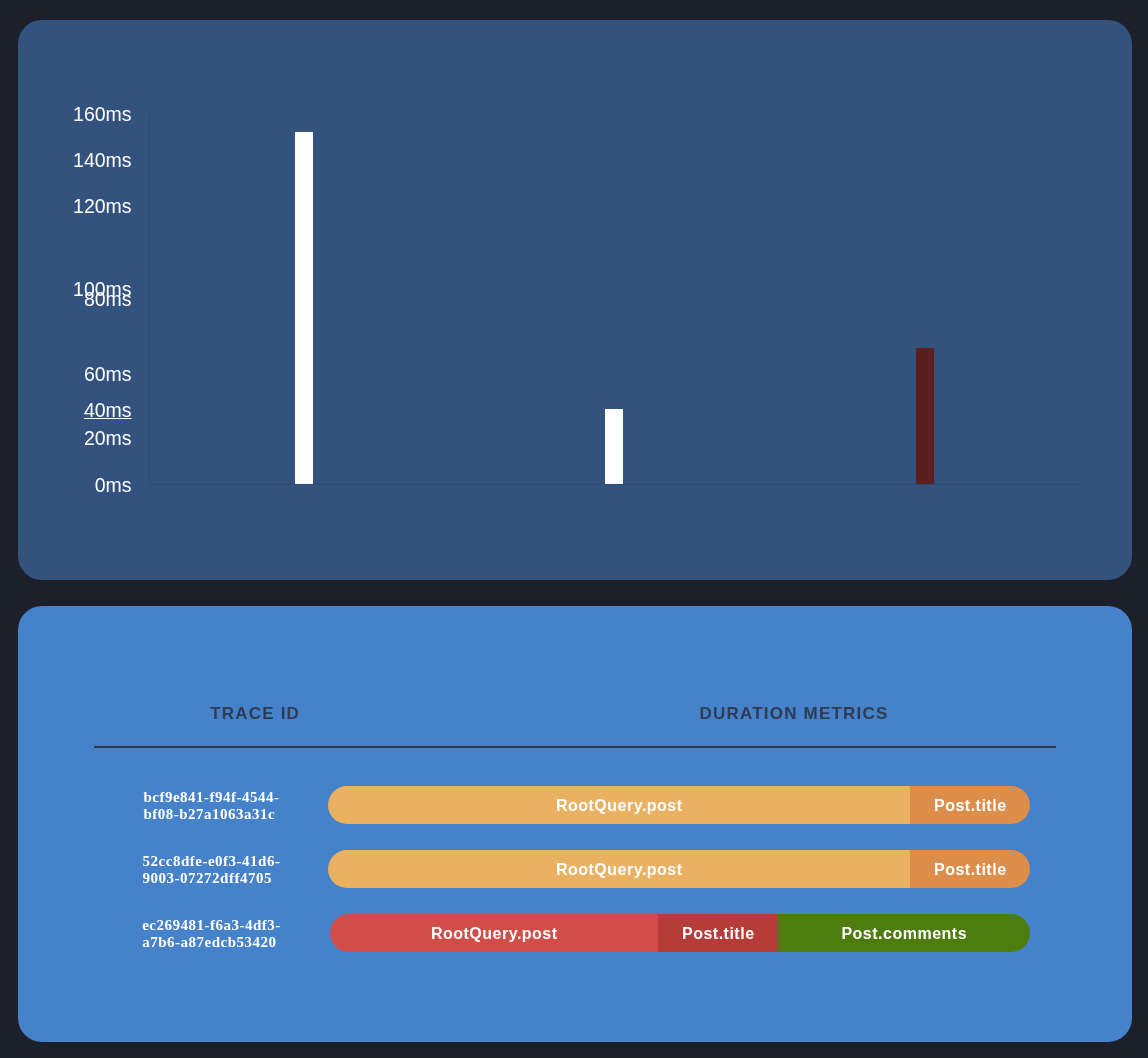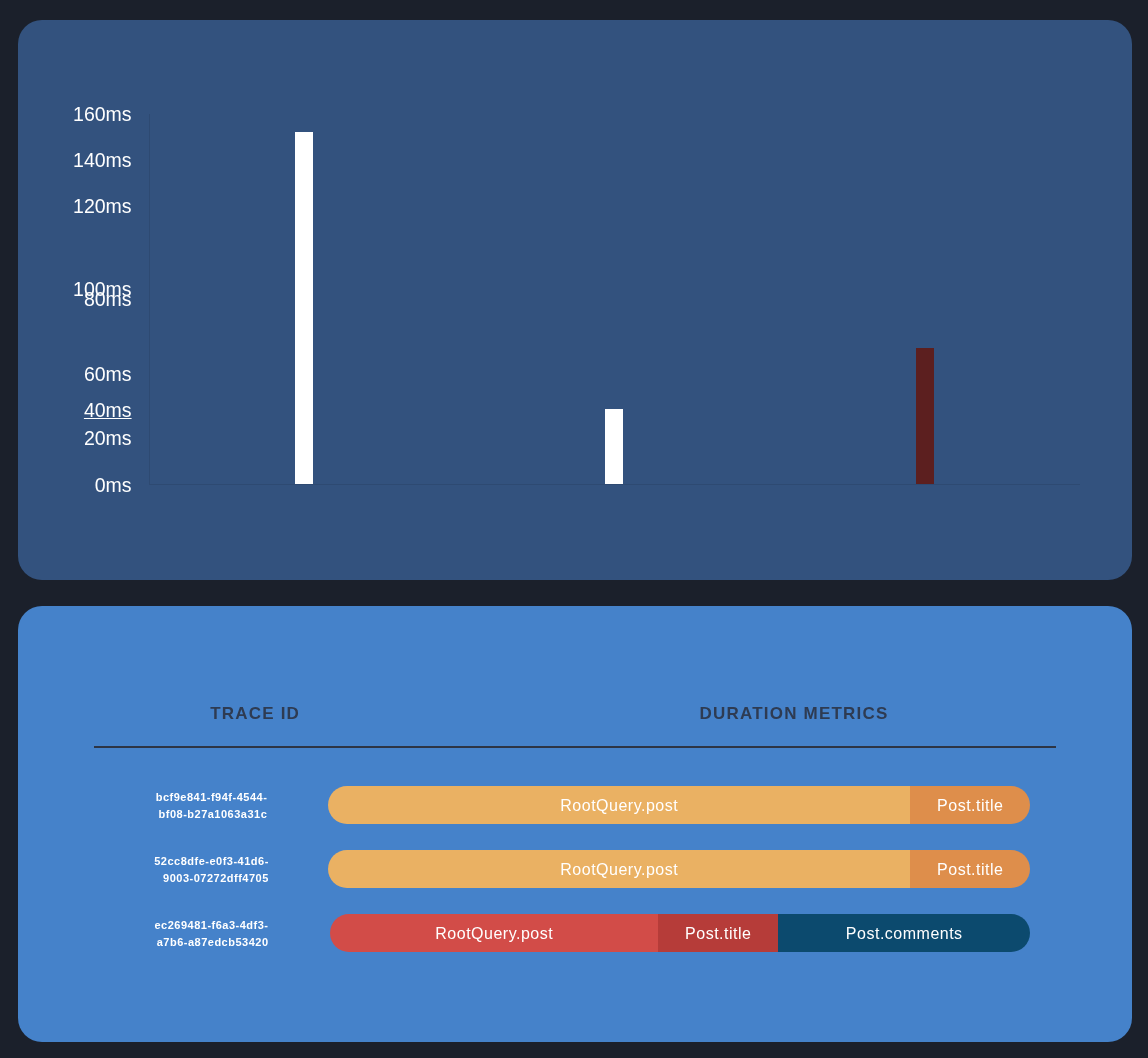--- a/index.html
+++ b/index.html
@@ -17,26 +17,26 @@
   .yaxis-line{position:absolute;left:148.7px;top:113.5px;width:1px;height:371.5px;background:#2e4a72;}
   .xaxis-line{position:absolute;left:148.7px;top:484.2px;width:931.6px;height:1px;background:#2e4a72;}
   .ytick{position:absolute;left:0;width:131.6px;text-align:right;color:#ffffff;
          font-size:19.5px;line-height:19.5px;transform:translateZ(0);}
   .bar{position:absolute;}
 
   
   .th{position:absolute;color:#2e3b52;font-size:17px;font-weight:bold;letter-spacing:1.2px;
       line-height:19.5px;white-space:nowrap;transform:translateX(-50%) translateZ(0);}
   .divider{position:absolute;left:94px;top:746px;width:962px;height:2px;background:#2d3545;}
-  .trace-id{position:absolute;color:#ffffff;font-size:11px;font-weight:bold;text-align:right;
+  .trace-id{position:absolute;color:#ffffff;font-size:15px;font-weight:bold;text-align:left;
             line-height:17.6px;letter-spacing:0.5px;white-space:nowrap;
-            transform:translateX(-50%) translateZ(0);}
+            transform:translateX(-50%) translateZ(0);font-family:Liberation Serif, serif;}
   .track{position:absolute;height:38px;border-radius:19px;overflow:hidden;display:flex;}
   .seg{display:flex;align-items:center;justify-content:center;color:#ffffff;font-size:16px;
-       font-weight:normal;height:100%;letter-spacing:0.5px;text-indent:0.5px;padding-top:1px;
+       font-weight:bold;height:100%;letter-spacing:0.5px;text-indent:0.5px;padding-top:1px;
        box-sizing:border-box;will-change:transform;transform:translateZ(0);}
 </style>
 </head>
 <body>
 
 <div class="chart-panel"></div>
 <div class="chart-layer">
   <div class="yaxis-line"></div>
   <div class="xaxis-line"></div>
   <div id="yticks">
@@ -79,16 +79,16 @@
         <div class="seg" style="width: 582px; background: rgb(234, 177, 99);">RootQuery.post</div>
         <div class="seg" style="width: 120px; background: rgb(222, 142, 75);">Post.title</div>
       </div>
       <div class="trace-id" style="left: 211.5px; top: 916.7px;">
         <div>ec269481-f6a3-4df3-</div>
         <div>a7b6-a87edcb53420</div>
       </div>
       <div class="track" style="left: 330px; top: 914px;">
         <div class="seg" style="width: 328px; background: rgb(210, 76, 72);">RootQuery.post</div>
         <div class="seg" style="width: 120px; background: rgb(182, 60, 57);">Post.title</div>
-        <div class="seg" style="width: 252px; background: #0c4a6e;">Post.comments</div>
+        <div class="seg" style="width: 252px; background: #4d7c0f;">Post.comments</div>
       </div>
     </div>
 </div>
 
 </body></html>

